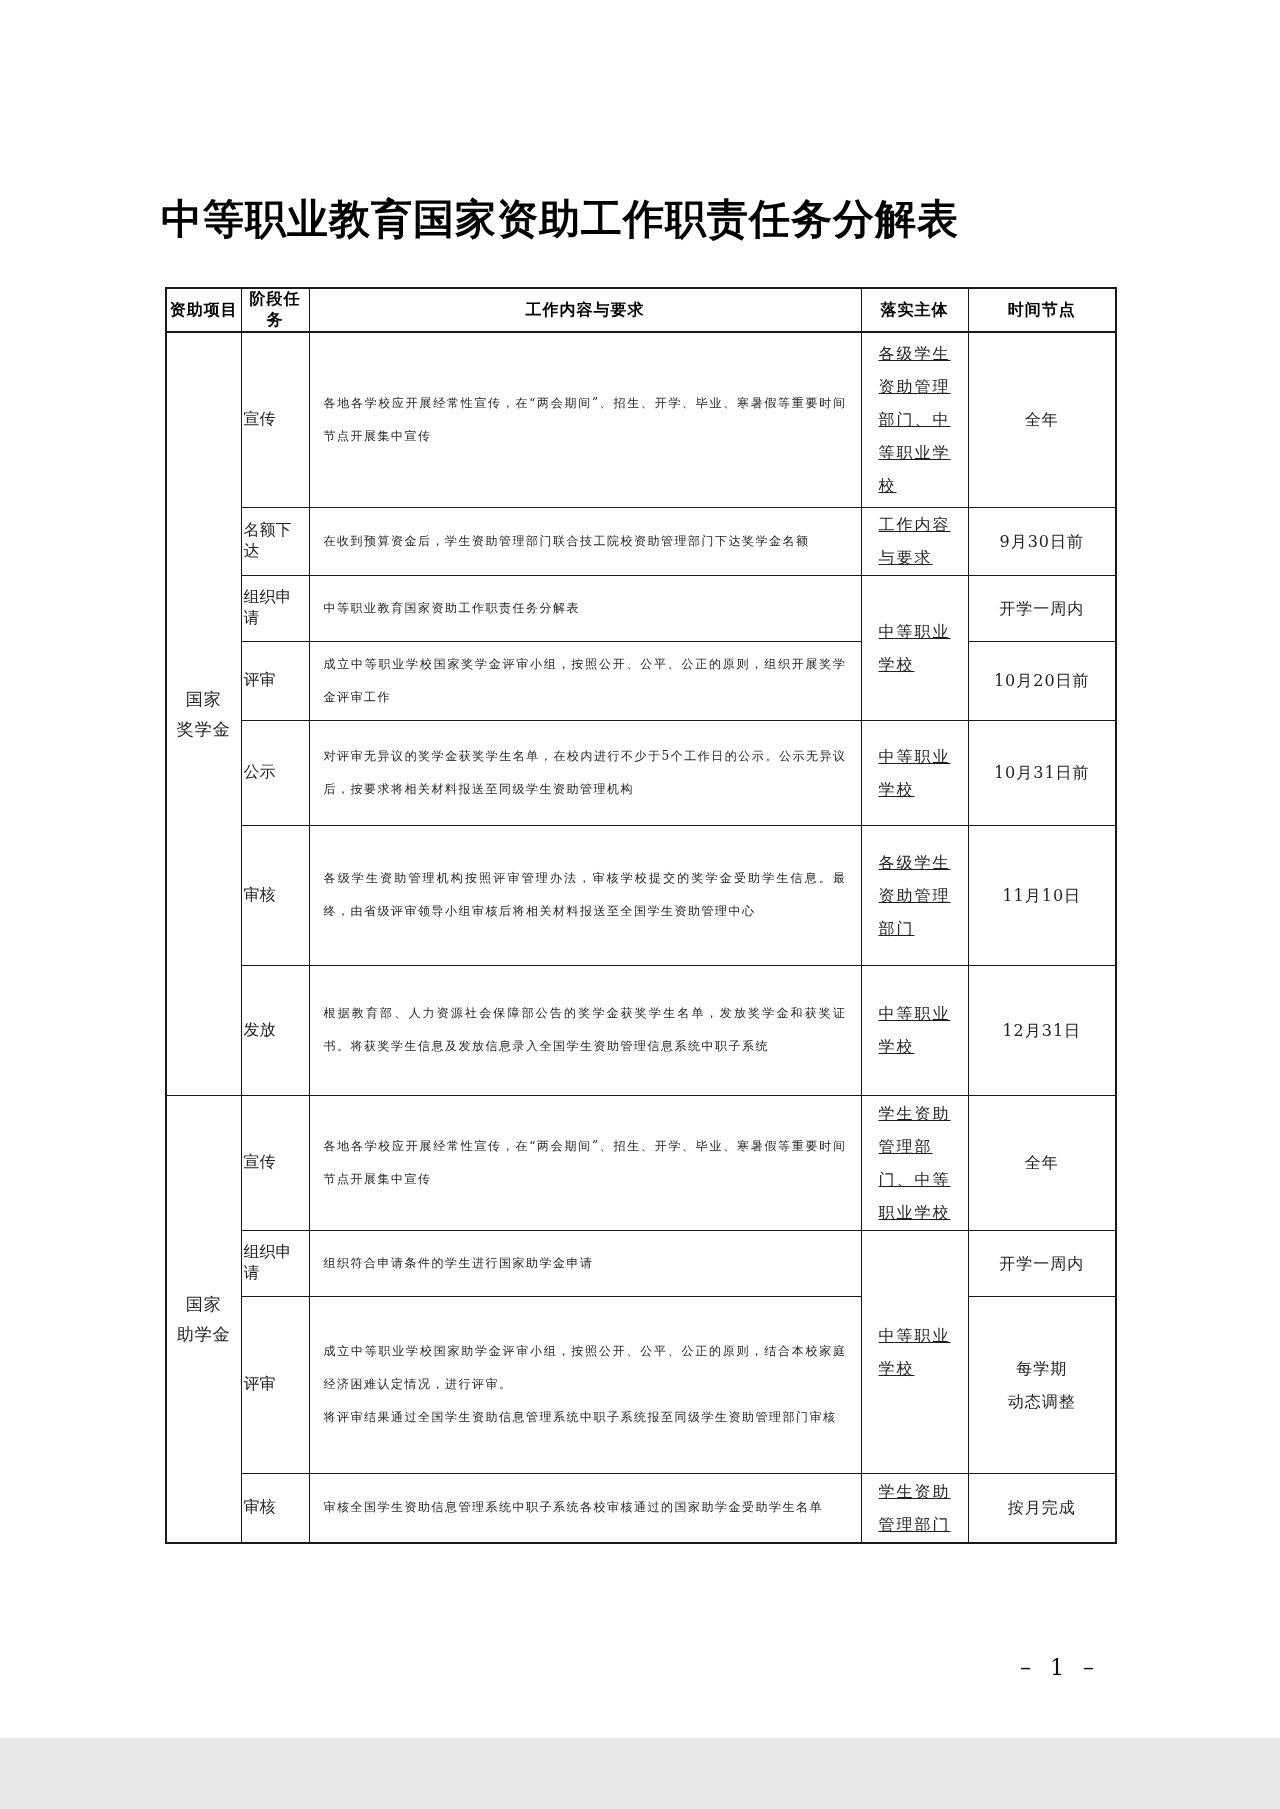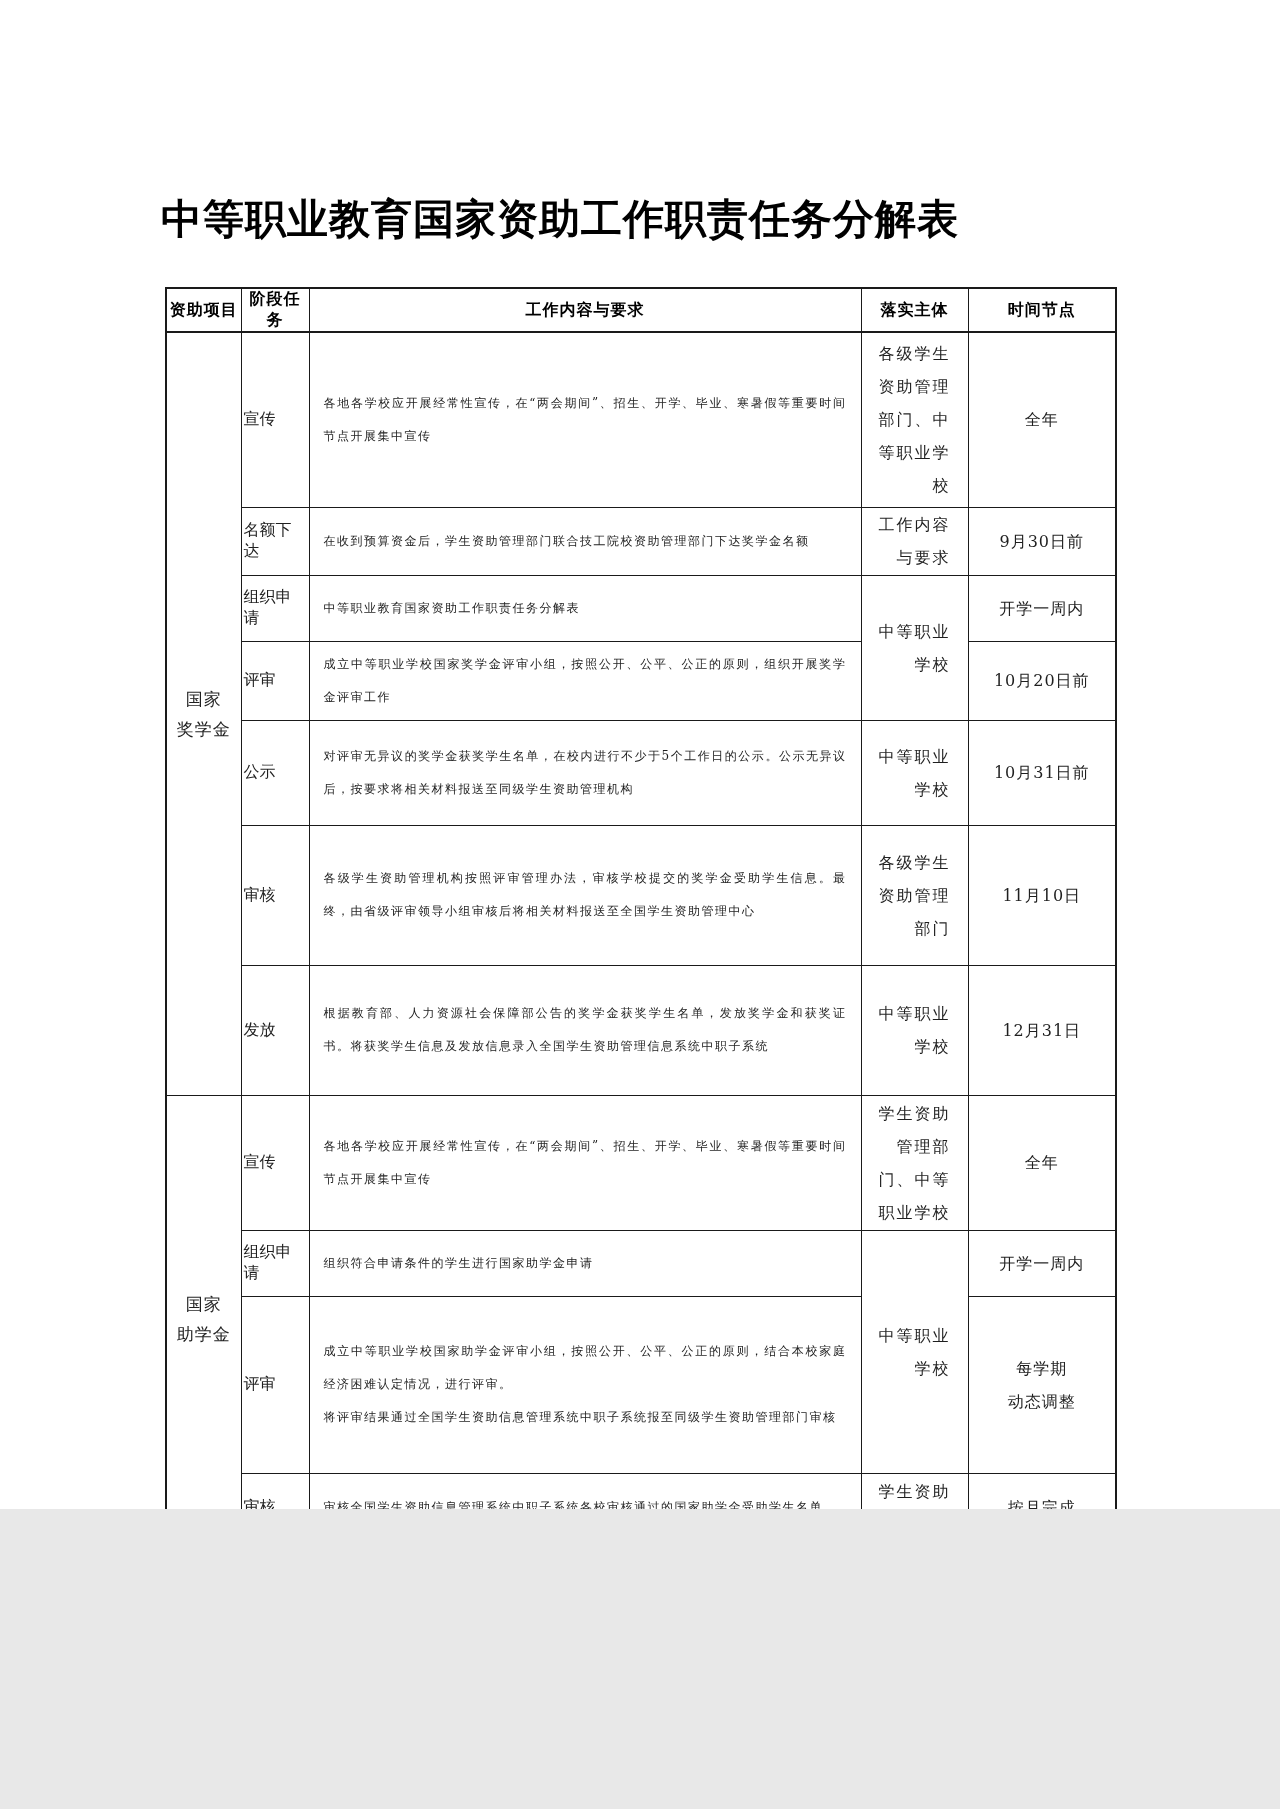--- a/index.html
+++ b/index.html
@@ -1,19 +1,19 @@
 <!DOCTYPE html>
 <html><head>
 <meta charset="utf-8">
 <style>
   html,body { margin:0; padding:0; }
   body { background:#e8e8e8; }
   .page {
     position:relative;
-    width:1280px; height:1509px;
+    width:1280px; height:1738px;
     background:#ffffff;
     margin:0 auto;
     font-family:"DejaVu Serif","Liberation Serif",serif;
     color:#1f1f1f;
     overflow:hidden;
   }
   .doc-title {
     position:absolute;
     top:192px; left:120px; width:880px;
     text-align:center;
@@ -65,25 +65,26 @@
   }
   td.content-cell {
     text-align:justify;
     font-size:12px;
     line-height:33px;
     letter-spacing:1.5px;
     padding:6px 14px;
     white-space:pre-line;
   }
   td.subject-cell {
-    text-align:right;
+    text-align:left;
     font-size:16px;
     line-height:33px;
     letter-spacing:2px;
     padding:0 17px;
+    text-decoration:underline;
   }
   td.time-cell {
     text-align:center;
     font-size:16px;
     line-height:33px;
     letter-spacing:1px;
     white-space:pre-line;
     padding:16px 4px;
   }
   tr.h28  { height:28px;margin-top:33px; }

